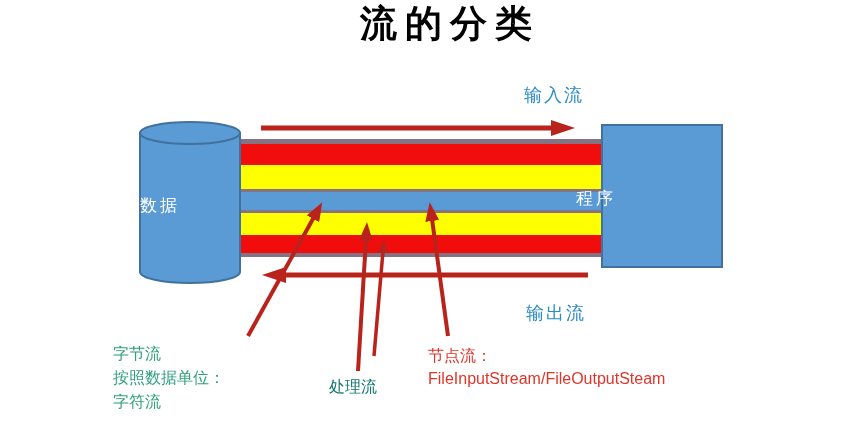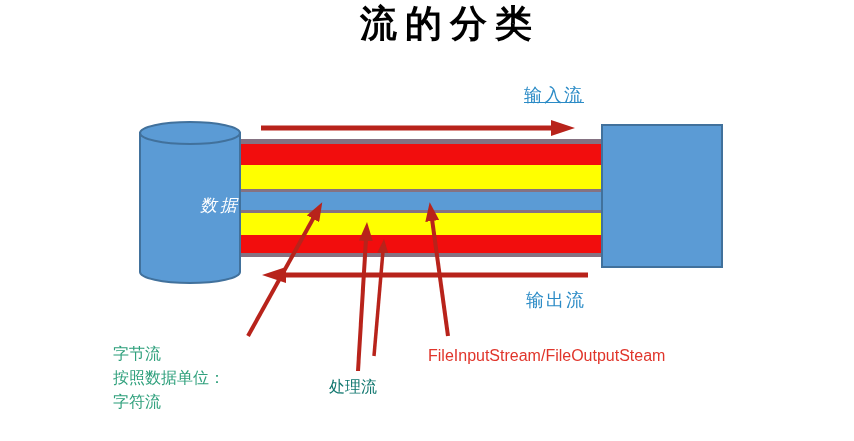--- a/index.html
+++ b/index.html
@@ -8,29 +8,29 @@
     font-family:"Liberation Sans",sans-serif;
   }
   .shapes{position:absolute;left:0;top:0;}
   .title{
     position:absolute;left:360px;top:2px;
     font-family:"Liberation Serif",serif;font-weight:700;
     font-size:37px;line-height:44px;letter-spacing:8px;color:#000000;white-space:nowrap;
   }
   .shape-label{
     position:absolute;color:#ffffff;font-size:17px;letter-spacing:3px;
-    text-align:right;white-space:nowrap;font-style:italic;
+    text-align:left;white-space:nowrap;
   }
   .shape-label.data{left:140px;top:194px;width:100px;}
-  .shape-label.program{left:638px;top:187px;width:140px;}
+  .shape-label.program{left:576px;top:187px;width:140px;}
   .flow-label{
     position:absolute;color:#2B8BC6;font-size:18px;letter-spacing:2px;white-space:nowrap;
   }
-  .flow-label.input{left:524px;top:83px;text-decoration:underline;}
-  .flow-label.output{left:526px;top:288px;}
+  .flow-label.input{left:524px;top:83px;}
+  .flow-label.output{left:526px;top:301px;}
   .anno{position:absolute;white-space:nowrap;}
   .anno-green{left:113px;top:342px;color:#2FA07C;font-size:16px;line-height:24px;}
   .anno-red-center{left:329px;top:377px;color:#0f766e;font-size:16px;}
   .anno-red-right{left:428px;top:344px;color:#E0352B;font-size:16px;line-height:23px;}
 </style>
 </head>
 <body>
 
 <div class="canvas">
 
@@ -81,16 +81,17 @@
 
   <div class="anno anno-green">
     <div>字节流</div>
     <div>按照数据单位：</div>
     <div>字符流</div>
   </div>
 
   <div class="anno anno-red-center">处理流</div>
 
   <div class="anno anno-red-right">
+    <div>节点流：</div>
     <div>FileInputStream/FileOutputSteam</div>
   </div>
 
 </div>
 
 </body></html>

